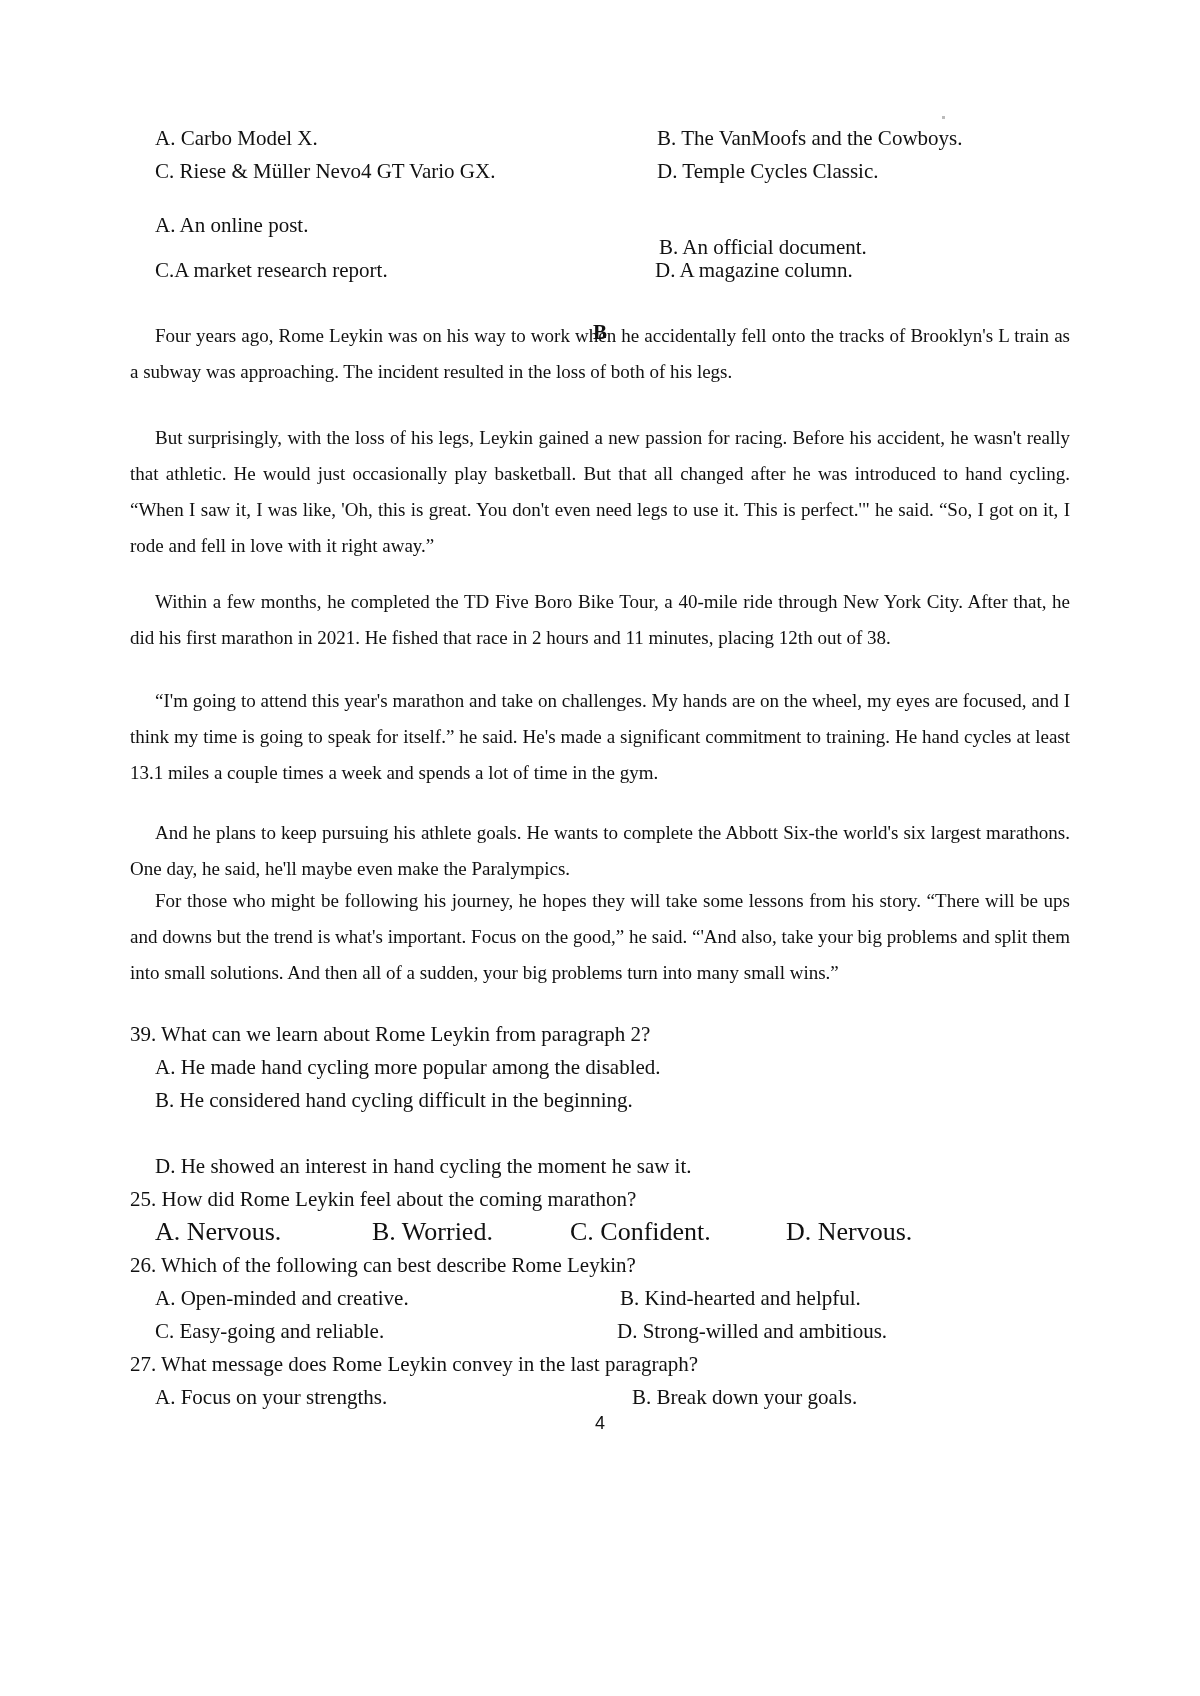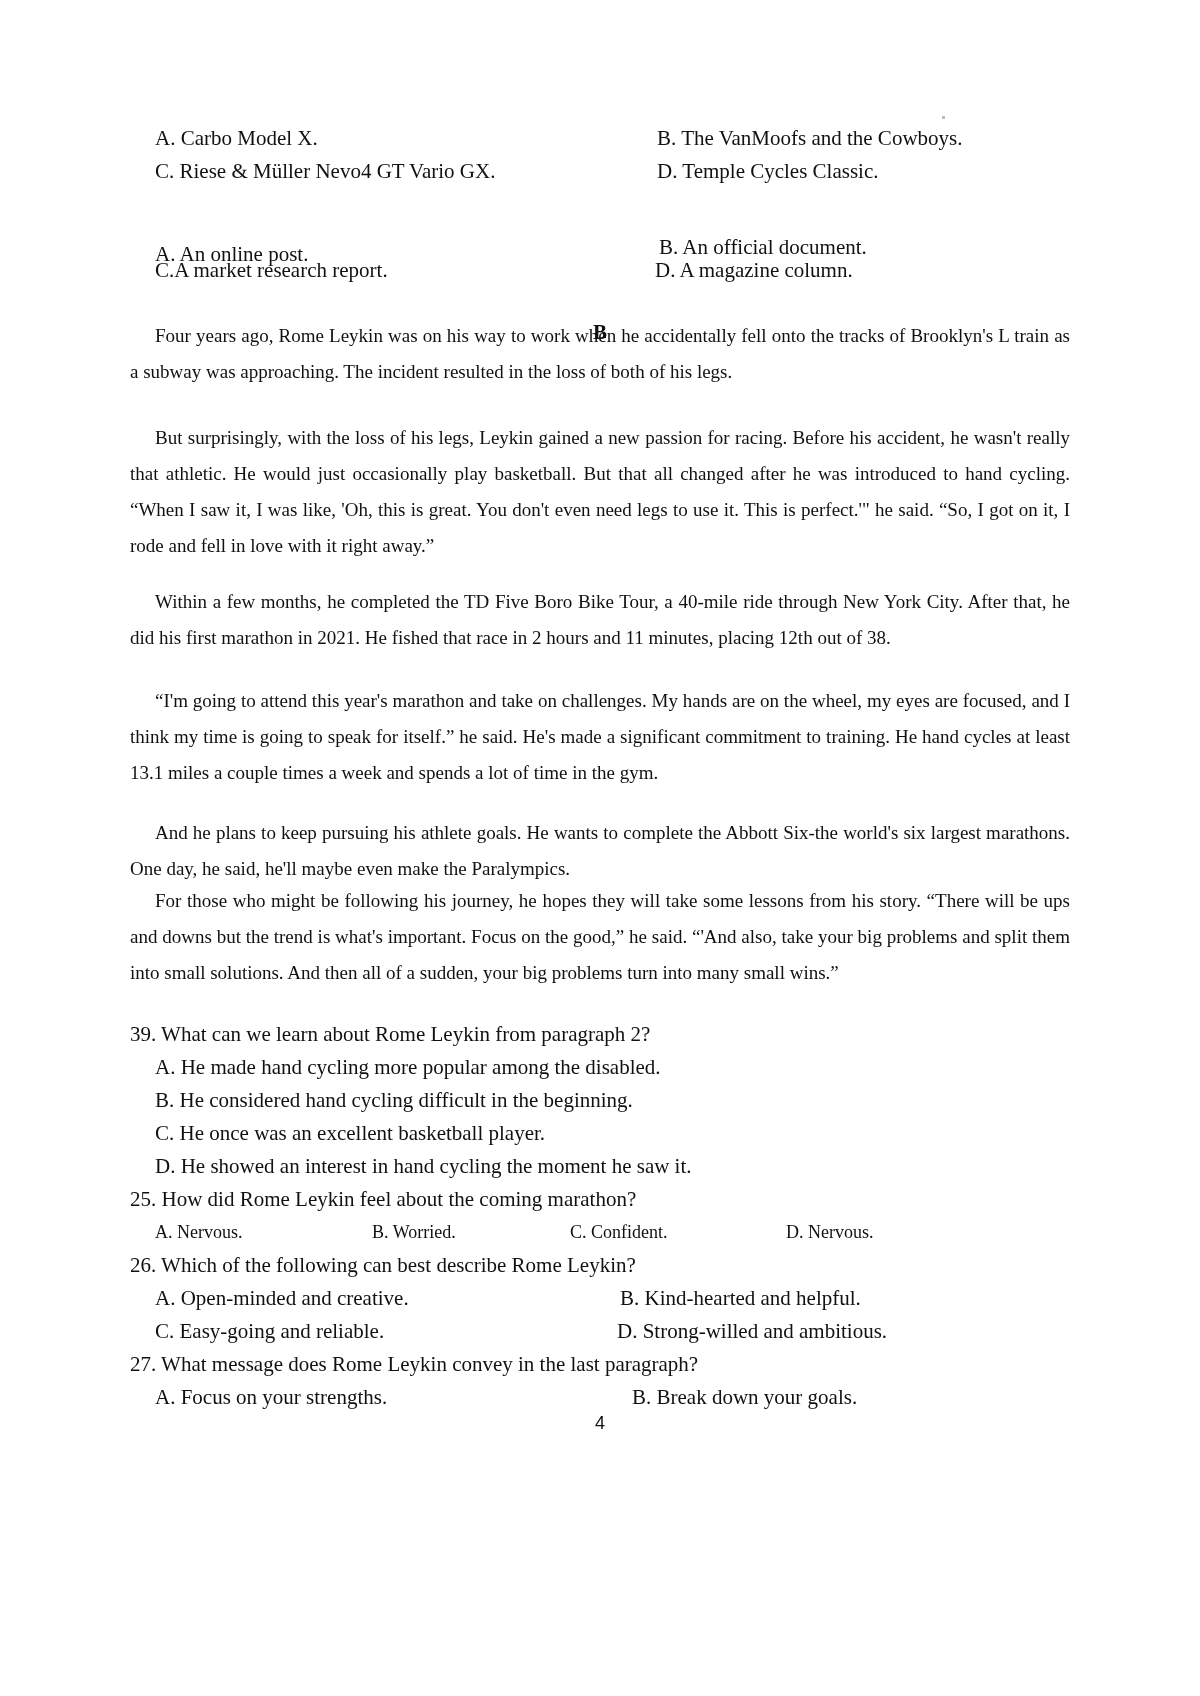--- a/index.html
+++ b/index.html
@@ -19,51 +19,50 @@
     font-size: 19px; line-height: 36px; text-align: justify; text-indent: 25px;
   }
   .heading {
     position: absolute; left: 0; width: 1200px; top: 320px;
     text-align: center; font-weight: bold; font-size: 21px; line-height: 24px;
   }
   .pagenum {
     position: absolute; left: 0; width: 1200px; top: 1535px;
     text-align: center; font-family: "Liberation Sans", "DejaVu Sans", sans-serif; font-size: 18px;
   }
-  .four { position: absolute; font-size: 18px; line-height: 24px; white-space: nowrap; }
+  .four { position: absolute; font-size: 26px; line-height: 24px; white-space: nowrap; }
 </style>
 </head>
 <body>
 
 <div class="page">
   <div class="dot"></div>
 
   <div class="line opt-a" style="top:126px">A. Carbo Model X.</div>
   <div class="line opt-b" style="top:126px">B. The VanMoofs and the Cowboys.</div>
   <div class="line opt-a" style="top:159px">C. Riese &amp; Müller Nevo4 GT Vario GX.</div>
   <div class="line opt-b" style="top:159px">D. Temple Cycles Classic.</div>
 
-  <div class="line opt-a" style="top:242px">A. An online post.</div>
+  <div class="line opt-a" style="top:213px">A. An online post.</div>
   <div class="line" style="top:235px; left:659px">B. An official document.</div>
   <div class="line opt-a" style="top:258px">C.A market research report.</div>
   <div class="line" style="top:258px; left:655px">D. A magazine column.</div>
 
   <div class="heading">B</div>
 
   <div class="para" style="top:318px">Four years ago, Rome Leykin was on his way to work when he accidentally fell onto the tracks of Brooklyn's L train as a subway was approaching. The incident resulted in the loss of both of his legs.</div>
   <div class="para" style="top:420px">But surprisingly, with the loss of his legs, Leykin gained a new passion for racing. Before his accident, he wasn't really that athletic. He would just occasionally play basketball. But that all changed after he was introduced to hand cycling. “When I saw it, I was like, 'Oh, this is great. You don't even need legs to use it. This is perfect.'" he said. “So, I got on it, I rode and fell in love with it right away.”</div>
   <div class="para" style="top:584px">Within a few months, he completed the TD Five Boro Bike Tour, a 40-mile ride through New York City. After that, he did his first marathon in 2021. He fished that race in 2 hours and 11 minutes, placing 12th out of 38.</div>
   <div class="para" style="top:683px">“I'm going to attend this year's marathon and take on challenges. My hands are on the wheel, my eyes are focused, and I think my time is going to speak for itself.” he said. He's made a significant commitment to training. He hand cycles at least 13.1 miles a couple times a week and spends a lot of time in the gym.</div>
   <div class="para" style="top:815px">And he plans to keep pursuing his athlete goals. He wants to complete the Abbott Six-the world's six largest marathons. One day, he said, he'll maybe even make the Paralympics.</div>
   <div class="para" style="top:883px">For those who might be following his journey, he hopes they will take some lessons from his story. “There will be ups and downs but the trend is what's important. Focus on the good,” he said. “'And also, take your big problems and split them into small solutions. And then all of a sudden, your big problems turn into many small wins.”</div>
 
   <div class="line q" style="top:1022px">39. What can we learn about Rome Leykin from paragraph 2?</div>
   <div class="line opt-a" style="top:1055px">A. He made hand cycling more popular among the disabled.</div>
   <div class="line opt-a" style="top:1088px">B. He considered hand cycling difficult in the beginning.</div>
-  <div class="line opt-a" style="top:1121px">C. He once was an excellent basketball player.</div>
   <div class="line opt-a" style="top:1154px">D. He showed an interest in hand cycling the moment he saw it.</div>
 
   <div class="line q" style="top:1187px">25. How did Rome Leykin feel about the coming marathon?</div>
   <div class="four" style="top:1220px; left:155px">A. Nervous.</div>
   <div class="four" style="top:1220px; left:372px">B. Worried.</div>
   <div class="four" style="top:1220px; left:570px">C. Confident.</div>
   <div class="four" style="top:1220px; left:786px">D. Nervous.</div>
 
   <div class="line q" style="top:1253px">26. Which of the following can best describe Rome Leykin?</div>
   <div class="line opt-a" style="top:1286px">A. Open-minded and creative.</div>

